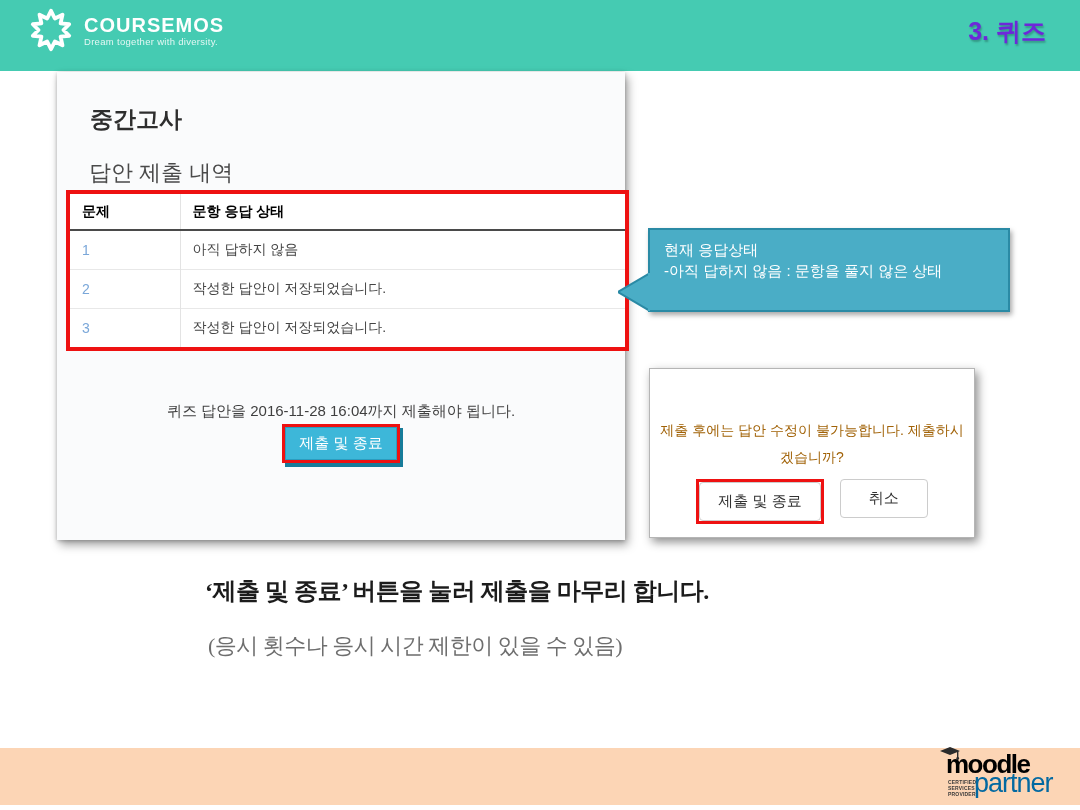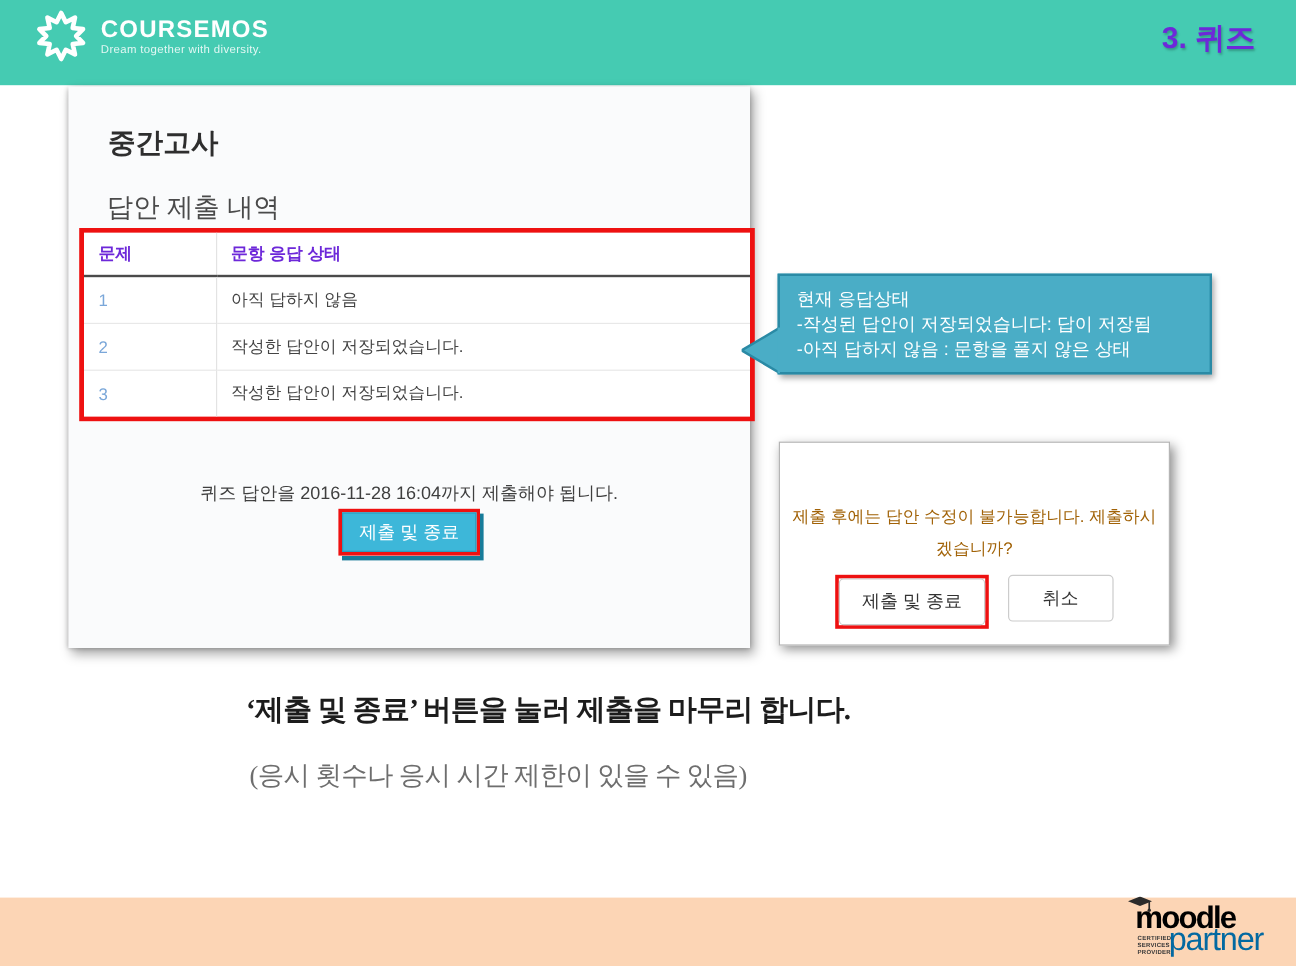--- a/index.html
+++ b/index.html
@@ -17,21 +17,21 @@
   .page-label { position:absolute; right:34px; top:15px; color:#6d28d9; font-size:25px; font-weight:bold; text-shadow:1px 2px 2px rgba(0,0,0,0.25); }
 
   
   .card { position:absolute; left:57px; top:72px; width:568px; height:468px; background:#fafbfc;
           box-shadow:0 1px 4px rgba(0,0,0,0.25), 3px 5px 9px rgba(0,0,0,0.35); }
   .card-title { position:absolute; left:33px; top:32px; font-size:23px; font-weight:bold; color:#2e2e2e; }
   .card-subtitle { position:absolute; left:32px; top:86px; font-size:22px; font-weight:normal; color:#4a4a4a; }
 
   .table-highlight { position:absolute; left:9px; top:118px; right:-4px; border:4px solid #ee1111; background:#ffffff; }
   table.status-table { width:100%; border-collapse:collapse; background:#ffffff; }
-  .status-table th { text-align:left; font-size:14px; font-weight:bold; color:#6d28d9;
+  .status-table th { text-align:left; font-size:14px; font-weight:bold; color:#000000;
                      padding:9px 12px 8px 12px; border-bottom:2px solid #4a4a4a; }
   .status-table td { font-size:14px; color:#444444; padding:10px 12px; border-top:1px solid #e8e8e8; }
   .status-table th.col-no, .status-table td.col-no { width:110px; border-right:1px solid #e3e3e3; }
   .status-table td.col-no { color:#7aa7d9; }
 
   .deadline { position:absolute; left:0; top:330px; width:100%; text-align:center; font-size:15px; color:#3f3f3f; }
   .submit-area { position:absolute; left:0; top:352px; width:100%; text-align:center; }
   .btn-red-box { display:inline-block; border:3px solid #ee1111; box-shadow:3px 4px 0 #177c9a; }
   .btn-submit-quiz { display:block; background:#3db7d9; border:1px solid #2b9cbf; color:#ffffff;
                      font-size:15px; padding:6px 13px; font-family:inherit; cursor:pointer; }
@@ -134,21 +134,20 @@
       </span>
     </div>
   </div>
 
   <div class="callout">
     <svg class="callout-pointer" viewBox="0 0 32 40">
       <polygon points="32,1 0,20 32,39" fill="#4aadc6" stroke="#2a8aa5" stroke-width="2"></polygon>
       <rect x="30" y="1" width="3" height="38" fill="#4aadc6"></rect>
     </svg>
     <div>현재 응답상태</div>
-    <div>-작성된 답안이 저장되었습니다: 답이 저장됨</div>
     <div>-아직 답하지 않음 : 문항을 풀지 않은 상태</div>
   </div>
 
   <div class="dialog">
     <div class="dialog-message">
       <div>제출 후에는 답안 수정이 불가능합니다. 제출하시</div>
       <div>겠습니까?</div>
     </div>
     <div class="dialog-buttons">
       <span class="btn-red-box-flat">

